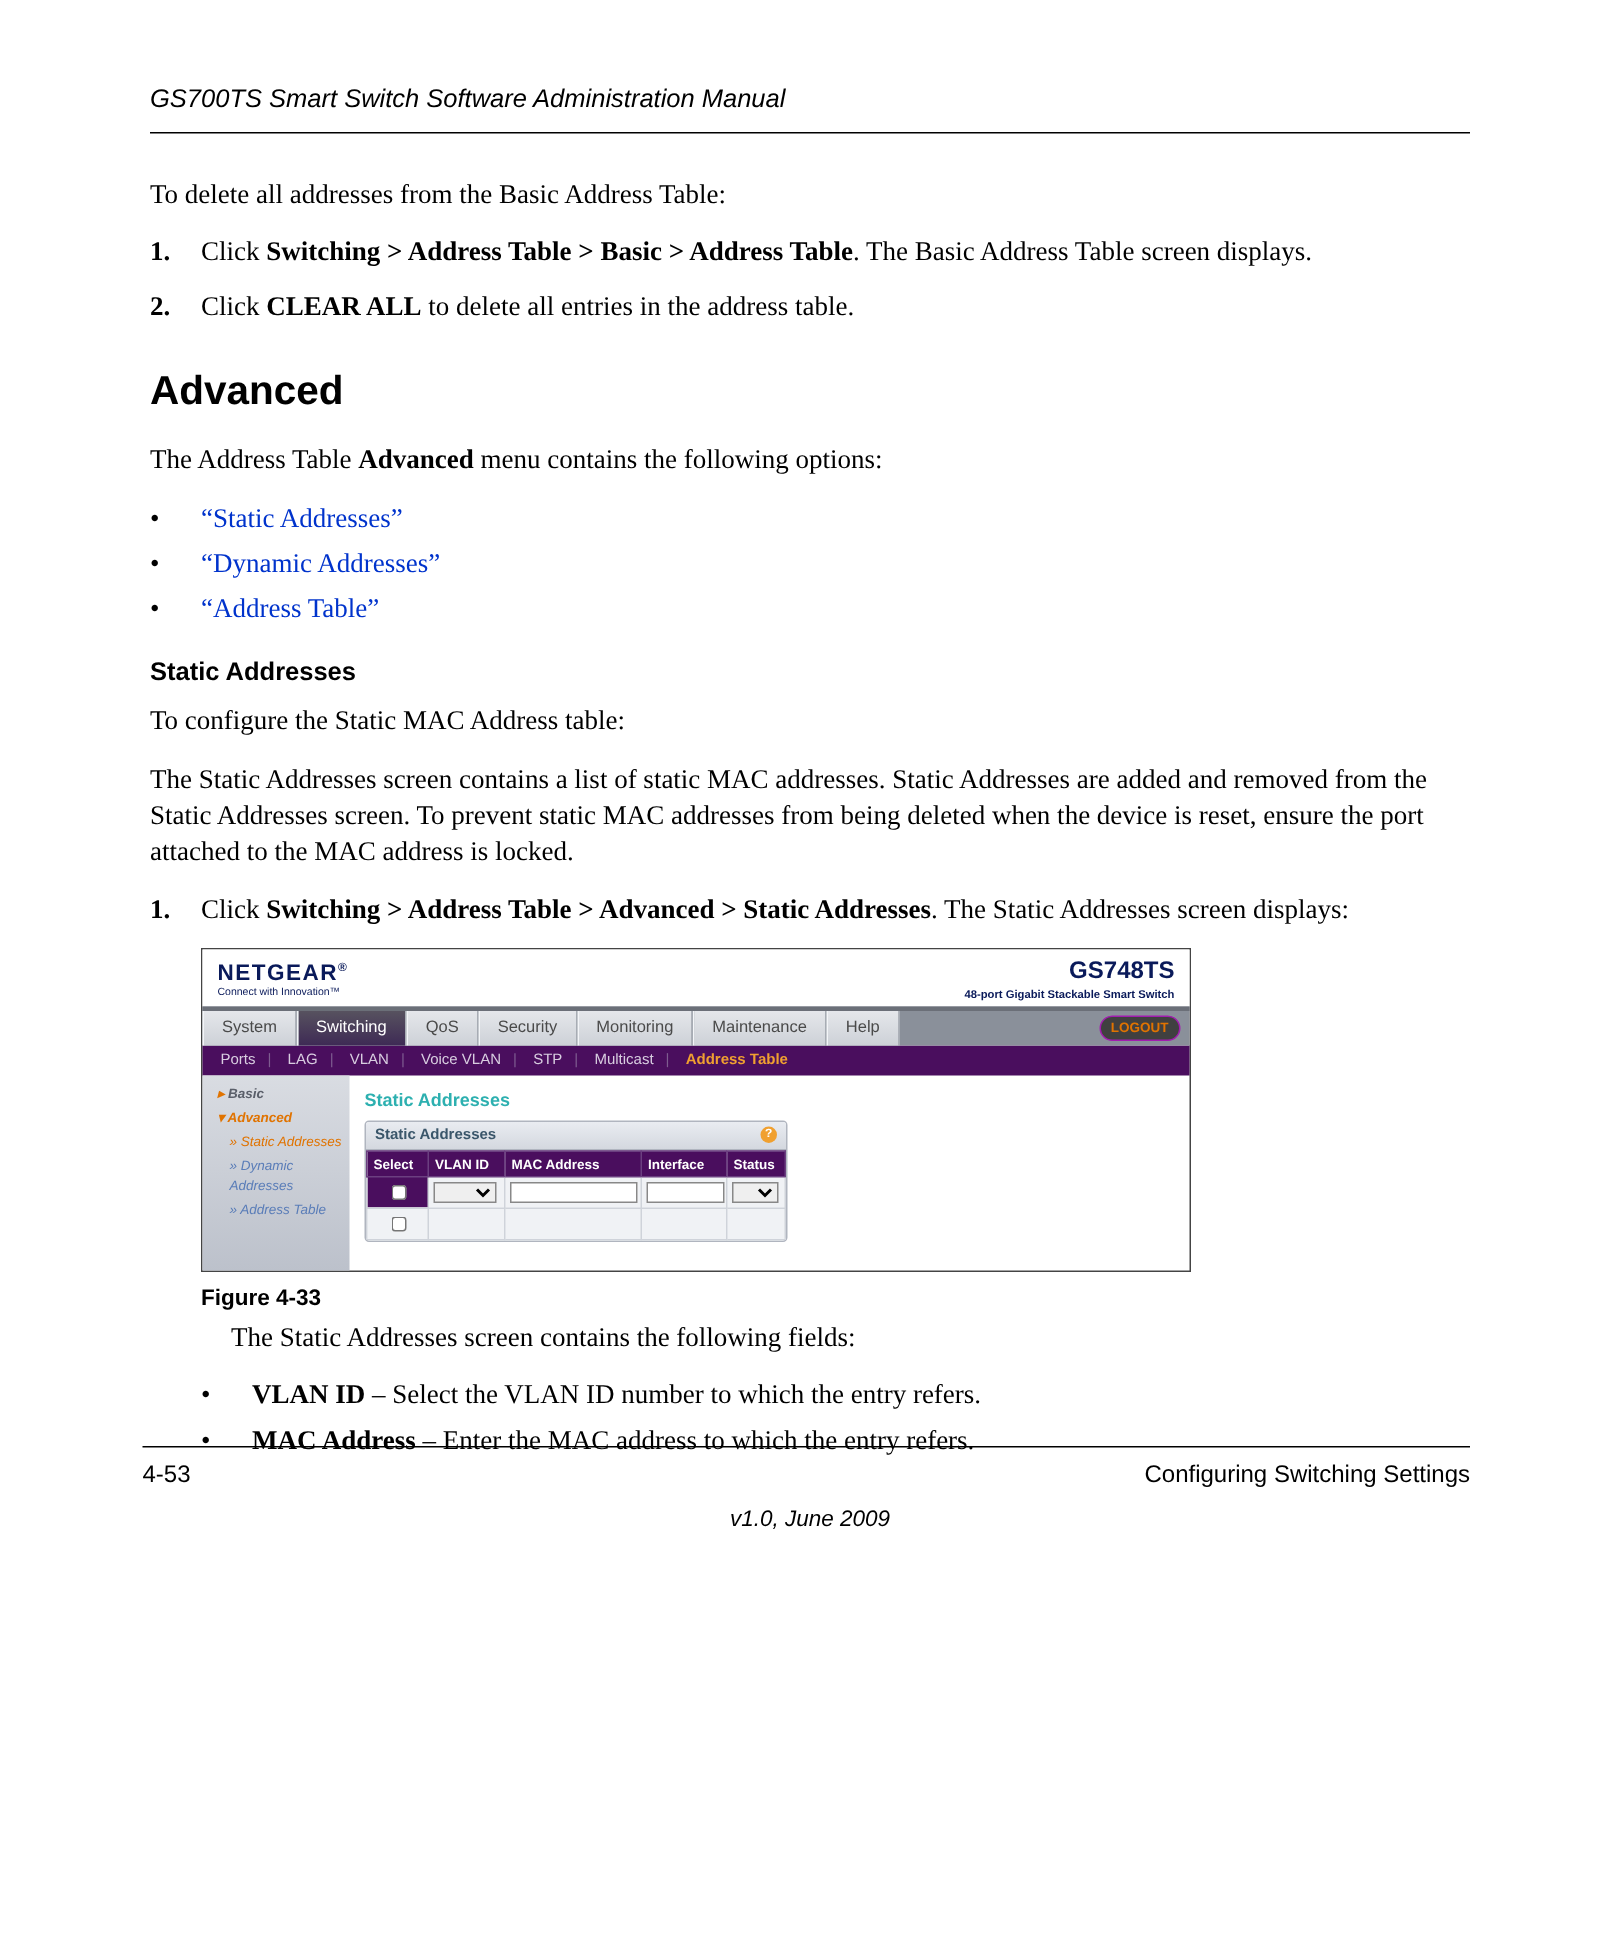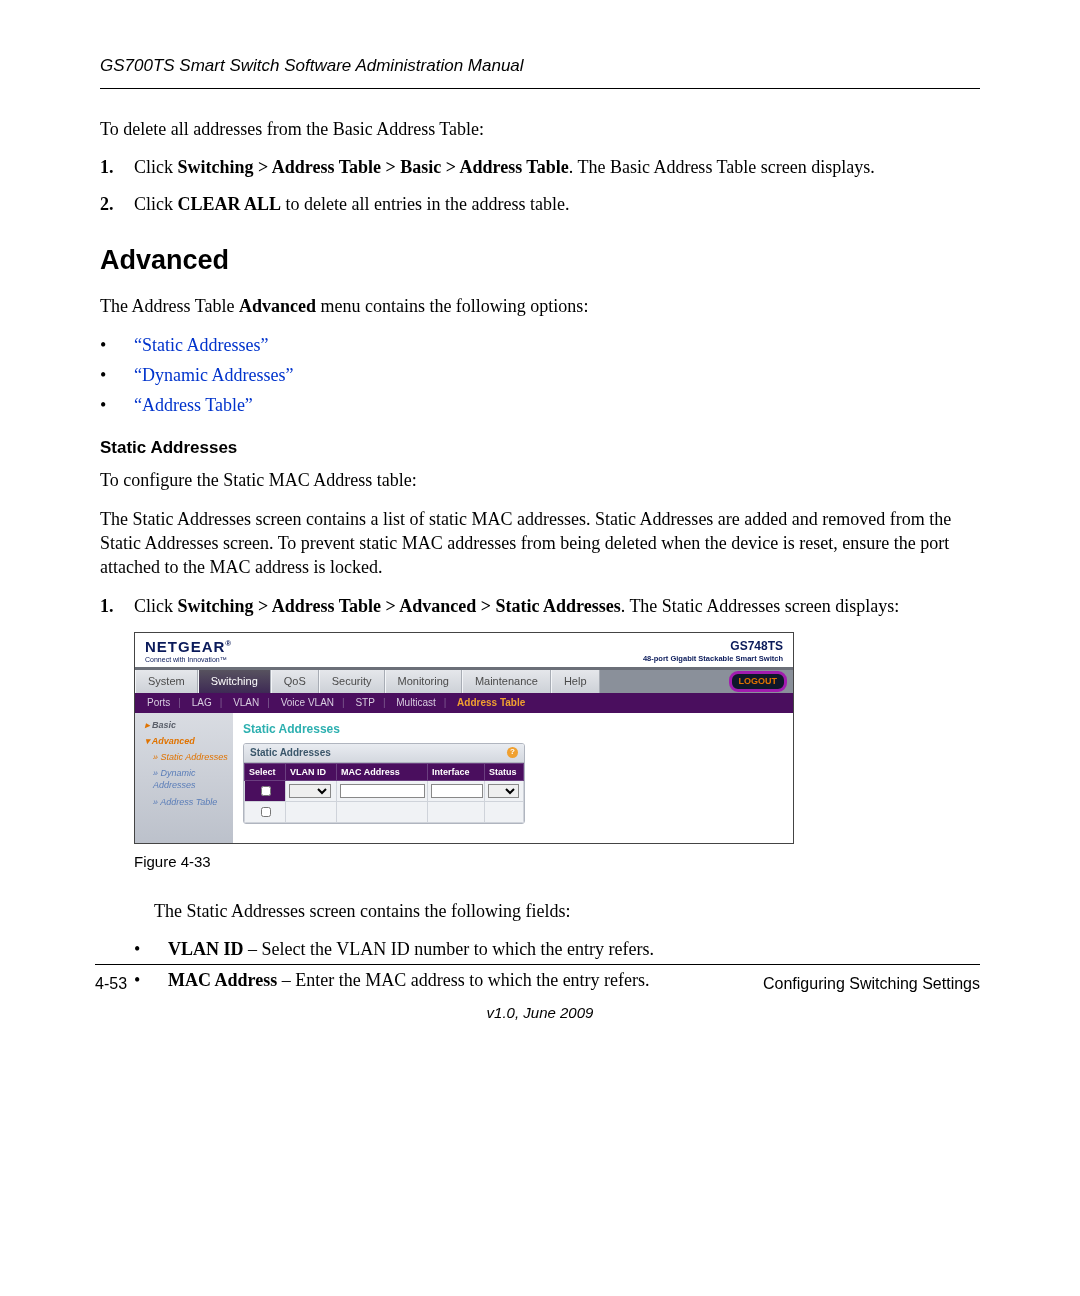--- a/index.html
+++ b/index.html
@@ -44,43 +44,43 @@
   .link-blue { color: #0033cc; }
   h3.subsection {
     font-family: Arial, Helvetica, sans-serif;
     font-weight: bold;
     font-size: 17px;
     margin: 20px 0 8px 0;
   }
   .figure-wrap { margin: 8px 0 4px 34px; }
   .figcap {
     font-family: Arial, Helvetica, sans-serif;
-    font-weight: normal;
+    font-weight: bold;
     font-size: 15px;
-    margin: 8px 0 27px 34px;
+    margin: 8px 0 3px 34px;
   }
 
   
   .shot {
     width: 658px;
     border: 1px solid #444;
     background: #fff;
     font-family: Arial, Helvetica, sans-serif;
   }
   .shot-topbar {
     display: flex;
     justify-content: space-between;
     align-items: center;
     padding: 4px 10px 2px 10px;
     background: #fff;
   }
   .netgear-logo { font-weight: bold; color: #0a1a5a; font-size: 15px; letter-spacing: 1px; }
   .netgear-tag { font-size: 7px; color: #0a1a5a; margin-top: -2px; }
   .model-block { text-align: right; }
-  .model-name { font-weight: bold; color: #0a1a5a; font-size: 12px; }
+  .model-name { font-weight: bold; color: #0a1a5a; font-size: 16px; }
   .model-desc { font-size: 7.5px; color: #0a1a5a; font-weight: bold; }
   .nav-bar {
     display: flex;
     align-items: stretch;
     background: #8a909a;
     border-top: 3px solid #6b6f78;
     position: relative;
     padding-right: 6px;
   }
   .nav-tab {
@@ -96,24 +96,24 @@
     background: linear-gradient(#57525f, #3e2a55);
     color: #fff;
     font-weight: normal;
   }
   .logout-btn {
     margin-left: auto;
     align-self: center;
     font-size: 9px;
     font-weight: bold;
     color: #e07300;
-    border: 3px solid #a21caf;
+    border: 1px solid #a21caf;
     border-radius: 9px;
     padding: 1px 7px;
-    background: #0f172a;
+    background: #404040;
     text-align: center;
   }
   .subnav {
     background: #4a0e5e;
     color: #fff;
     font-size: 10px;
     padding: 3px 8px;
   }
   .subnav span { padding: 0 4px; color: #d8cde0; }
   .subnav .sep { color: #7e5c90; }

